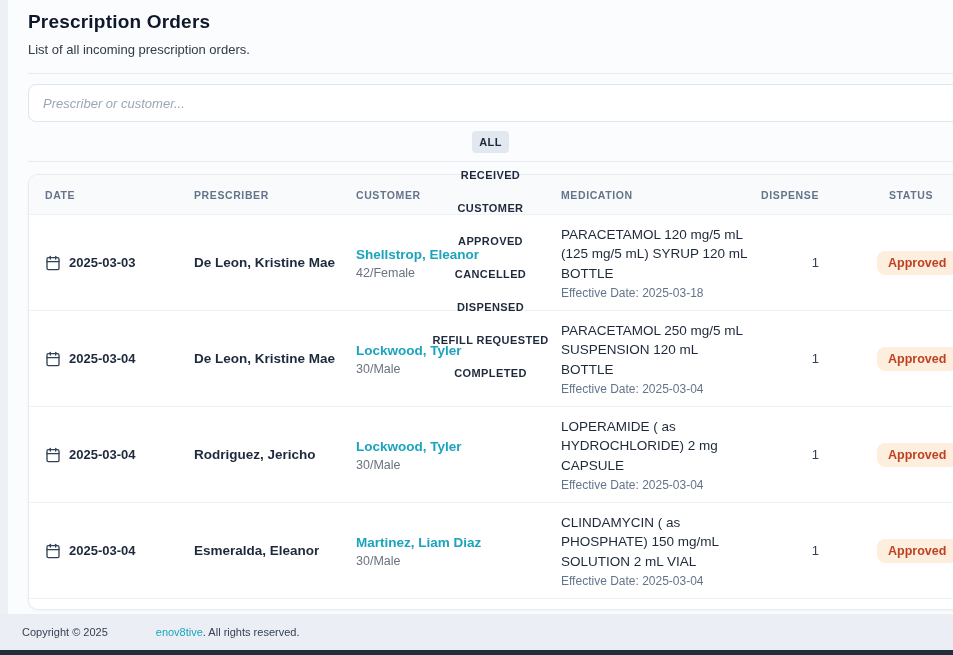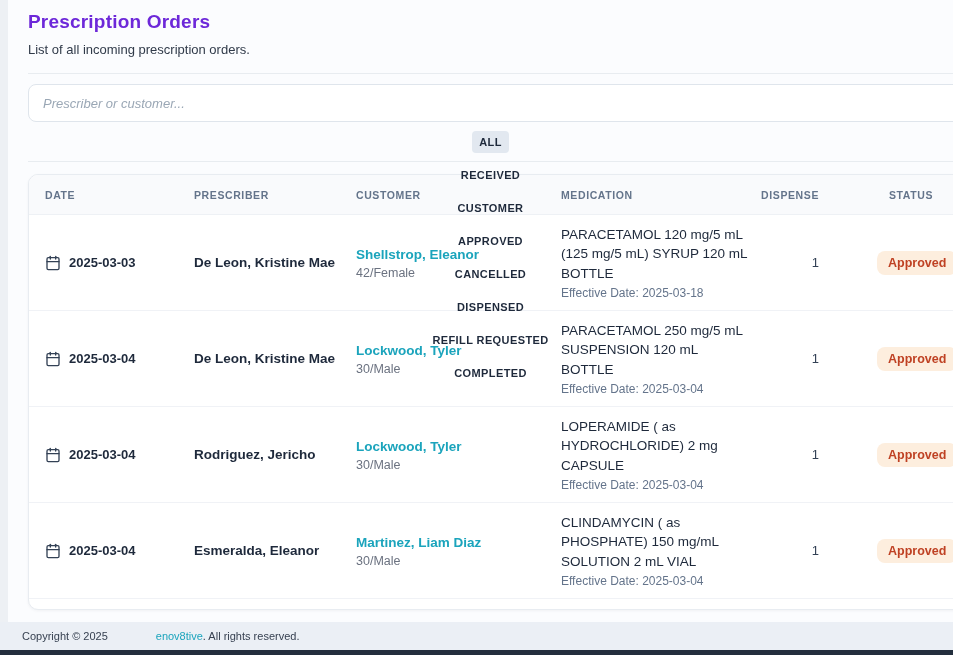--- a/index.html
+++ b/index.html
@@ -11,21 +11,21 @@
     overflow: hidden;
     color: #1e293b;
   }
   .left-strip {
     position: absolute; left: 0; top: 0; bottom: 33px; width: 8px;
     background: #edf0f4;
   }
   .page { position: relative; padding-top: 11px; }
   .page-title {
     margin-left: 28px;
-    font-size: 19px; font-weight: 700; color: #6d28d9;
+    font-size: 19px; font-weight: 700; color: #0f172a;
     letter-spacing: 0.2px;
   }
   .page-subtitle {
     margin: 9px 0 0 28px;
     font-size: 13px; color: #303a49;
   }
   .divider {
     border: 0; border-top: 1px solid #e8ecf0;
     margin: 16px 0 0 28px;
   }
@@ -102,21 +102,21 @@
   .cell-dispense { text-align: right; padding-right: 2px; font-size: 13px; color: #334155; }
   .cell-status { padding-left: 56px; }
   .badge {
     display: inline-block;
     background: #fdeede; color: #bf4123;
     font-size: 12.5px; font-weight: 700;
     padding: 5px 11px; border-radius: 8px;
     white-space: nowrap;
   }
   .footer-band {
-    position: absolute; left: 0; right: 0; bottom: 5px; height: 28px;
+    position: absolute; left: 0; right: 0; bottom: 5px; height: 36px;
     background: #ebeff5;
     display: flex; align-items: center;
     padding-left: 22px;
     font-size: 11px; color: #374151;
   }
   .footer-band a { color: #1ba4bc; text-decoration: none; margin-left: 48px; }
   .bottom-bar {
     position: absolute; left: 0; right: 0; bottom: 0; height: 5px;
     background: #232e3d;
   }

